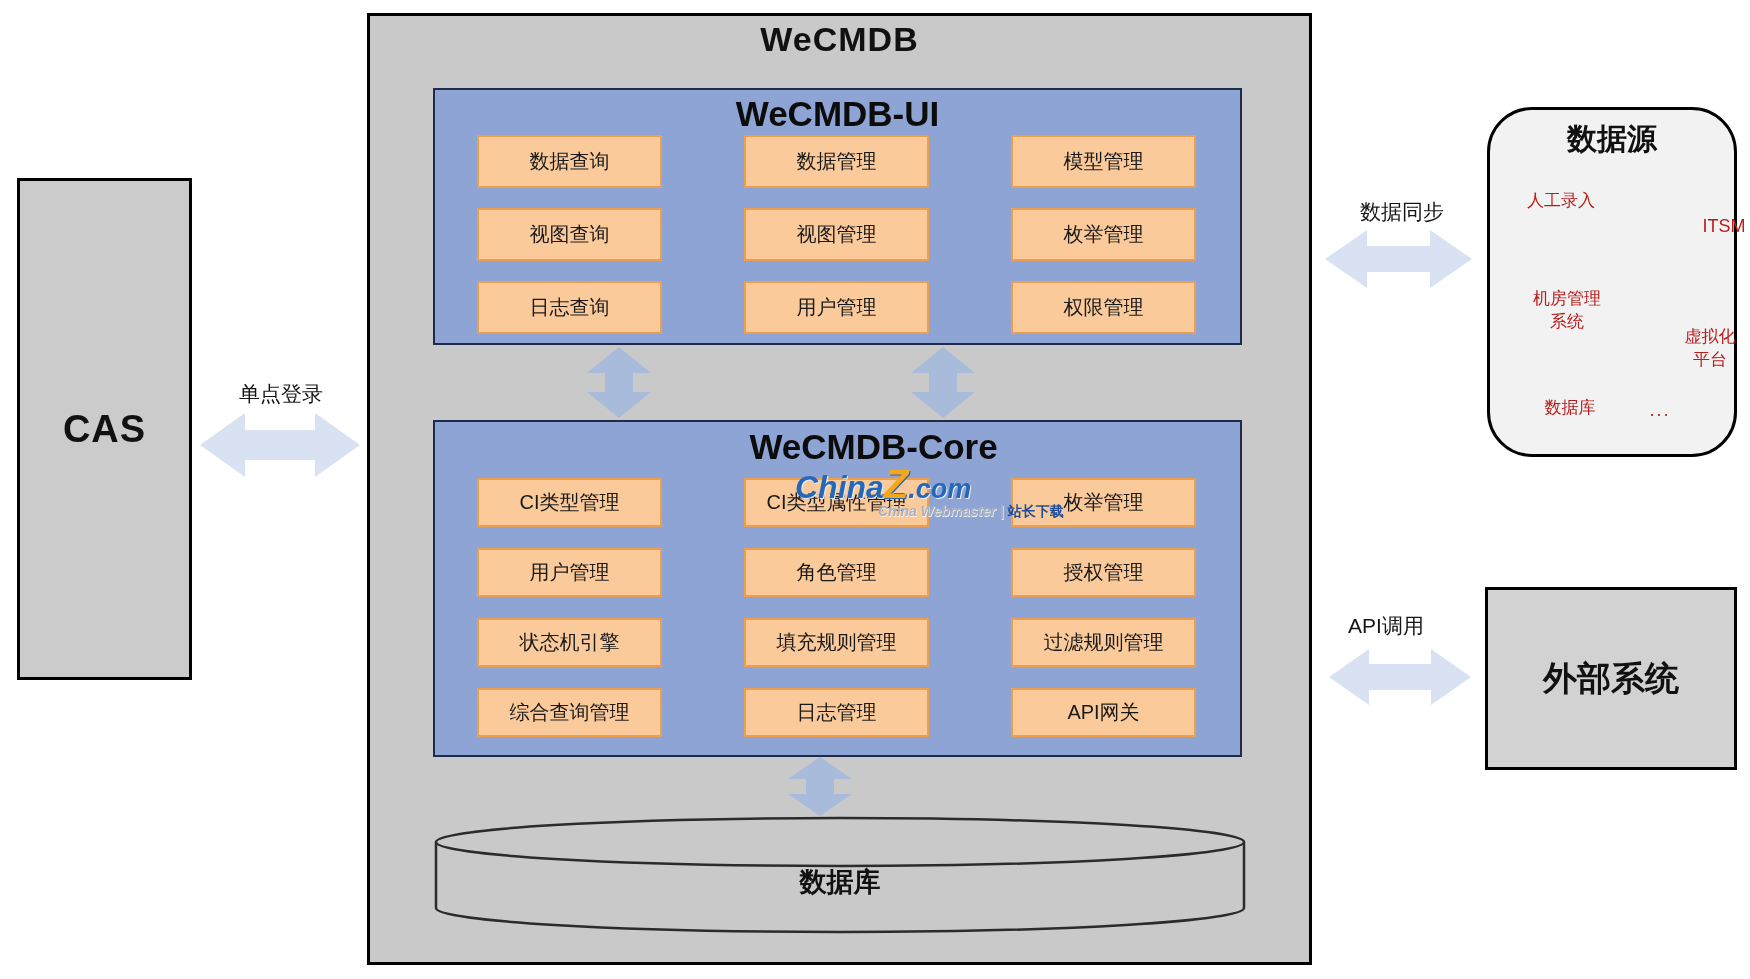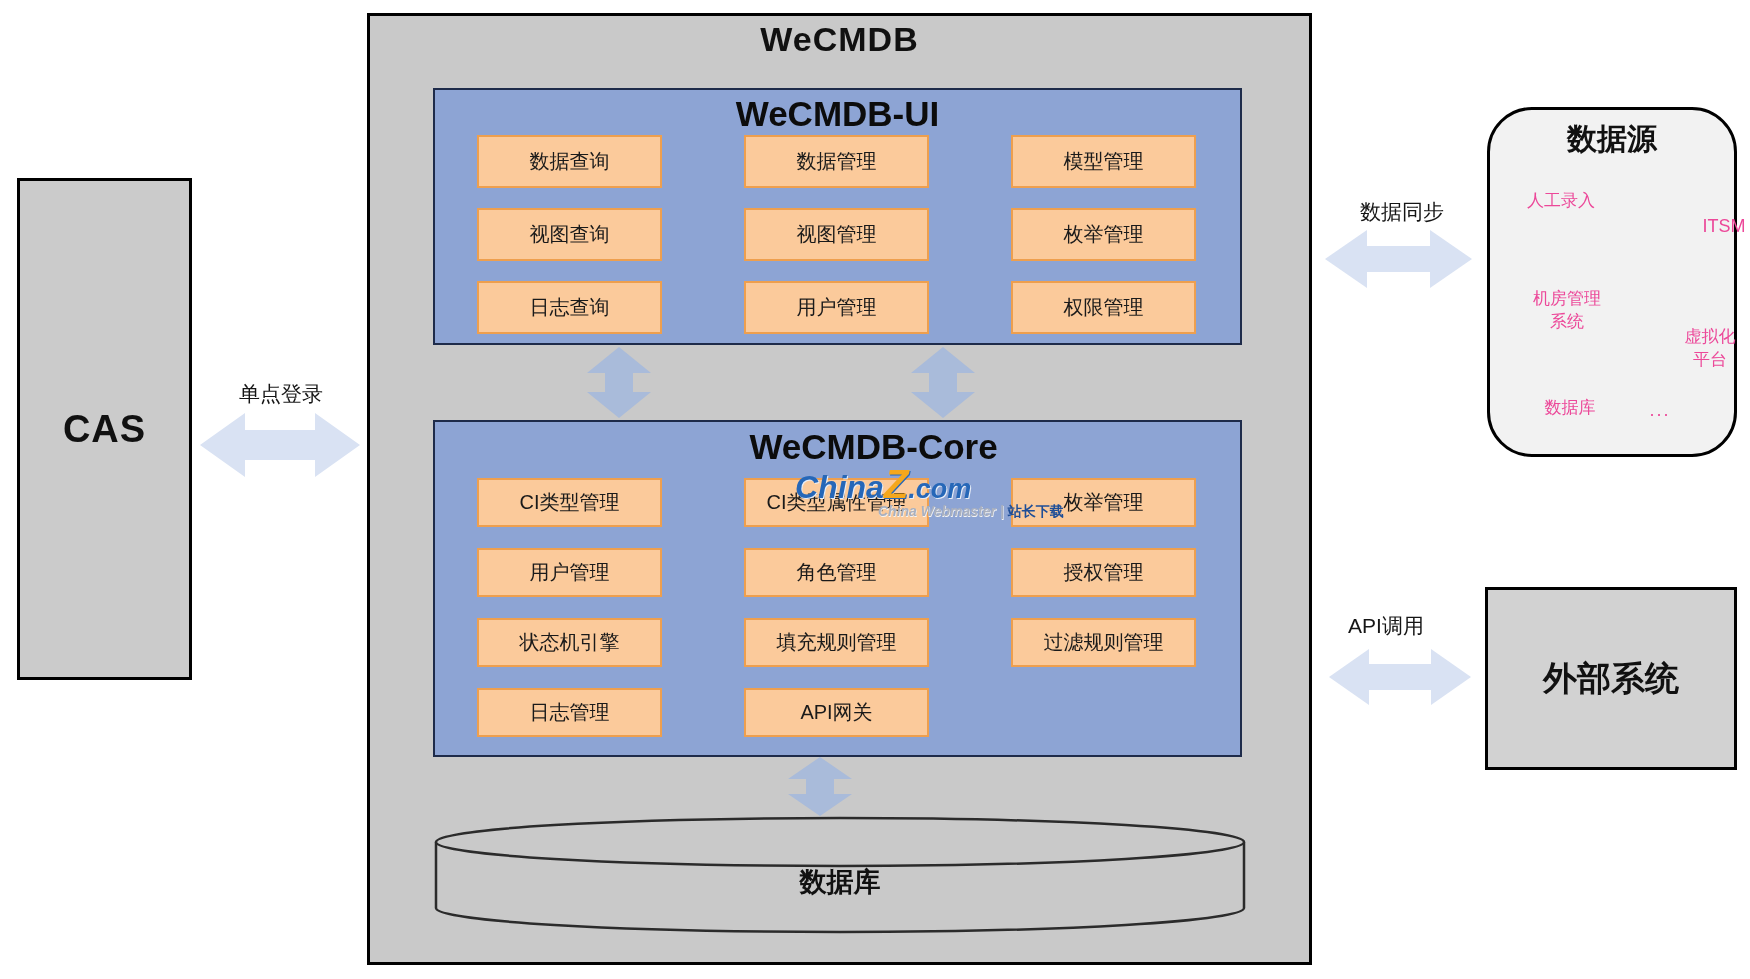--- a/index.html
+++ b/index.html
@@ -43,21 +43,21 @@
   .cas-box{left:17px;top:178px;width:175px;height:502px;background:#cbcbcb;border:3px solid #000;box-sizing:border-box;
     display:flex;align-items:center;justify-content:center;}
   .cas-label{font-size:38px;font-weight:bold;letter-spacing:1px;}
   .side-label{font-size:21px;color:#151515;text-align:center;z-index:3;}
   .sso-label{left:221px;top:380px;width:120px;}
   .sync-label{left:1322px;top:198px;width:160px;}
   .api-label{left:1326px;top:612px;width:120px;}
   
   .ds-box{left:1487px;top:107px;width:250px;height:350px;background:#f2f2f2;border:3px solid #000;border-radius:45px;box-sizing:border-box;z-index:1;}
   .ds-title{left:1487px;top:119px;width:250px;text-align:center;font-size:30px;font-weight:bold;z-index:2;}
-  .ds-item{font-size:17px;color:#ec4899;text-align:center;z-index:2;line-height:1.35;}
+  .ds-item{font-size:17px;color:#b91c1c;text-align:center;z-index:2;line-height:1.35;}
   .ds-manual{left:1511px;top:190px;width:100px;}
   .ds-itsm{left:1684px;top:214px;width:80px;font-size:18px;}
   .ds-room{left:1531px;top:288px;width:72px;}
   .ds-virt{left:1684px;top:326px;width:52px;}
   .ds-db{left:1530px;top:397px;width:80px;}
   .ds-more{left:1640px;top:398px;width:40px;font-size:18px;letter-spacing:2px;}
   
   .ext-box{left:1485px;top:587px;width:252px;height:183px;background:#d2d2d2;border:3px solid #000;box-sizing:border-box;
     display:flex;align-items:center;justify-content:center;z-index:1;}
   .ext-label{font-size:34px;font-weight:bold;}
@@ -105,20 +105,21 @@
   <div class="abs btn-grid core-grid">
     <div class="mod-btn">CI类型管理</div>
     <div class="mod-btn">CI类型属性管理</div>
     <div class="mod-btn">枚举管理</div>
     <div class="mod-btn">用户管理</div>
     <div class="mod-btn">角色管理</div>
     <div class="mod-btn">授权管理</div>
     <div class="mod-btn">状态机引擎</div>
     <div class="mod-btn">填充规则管理</div>
     <div class="mod-btn">过滤规则管理</div>
+    <div class="mod-btn">综合查询管理</div>
     <div class="mod-btn">日志管理</div>
     <div class="mod-btn">API网关</div>
   </div>
 
   <svg class="abs arrow-v v3" width="64" height="59" viewBox="0 0 64 59">
     <polygon points="32,0 64,22 46,22 46,37 64,37 32,59 0,37 18,37 18,22 0,22" fill="#a9bbda"></polygon>
   </svg>
 
   <svg class="abs cyl" width="812" height="118" viewBox="0 0 812 118">
     <path d="M 2,26 L 2,92 A 404,24 0 0 0 810,92 L 810,26" fill="#c9c9c9" stroke="#2b2b2b" stroke-width="2.5"></path>

